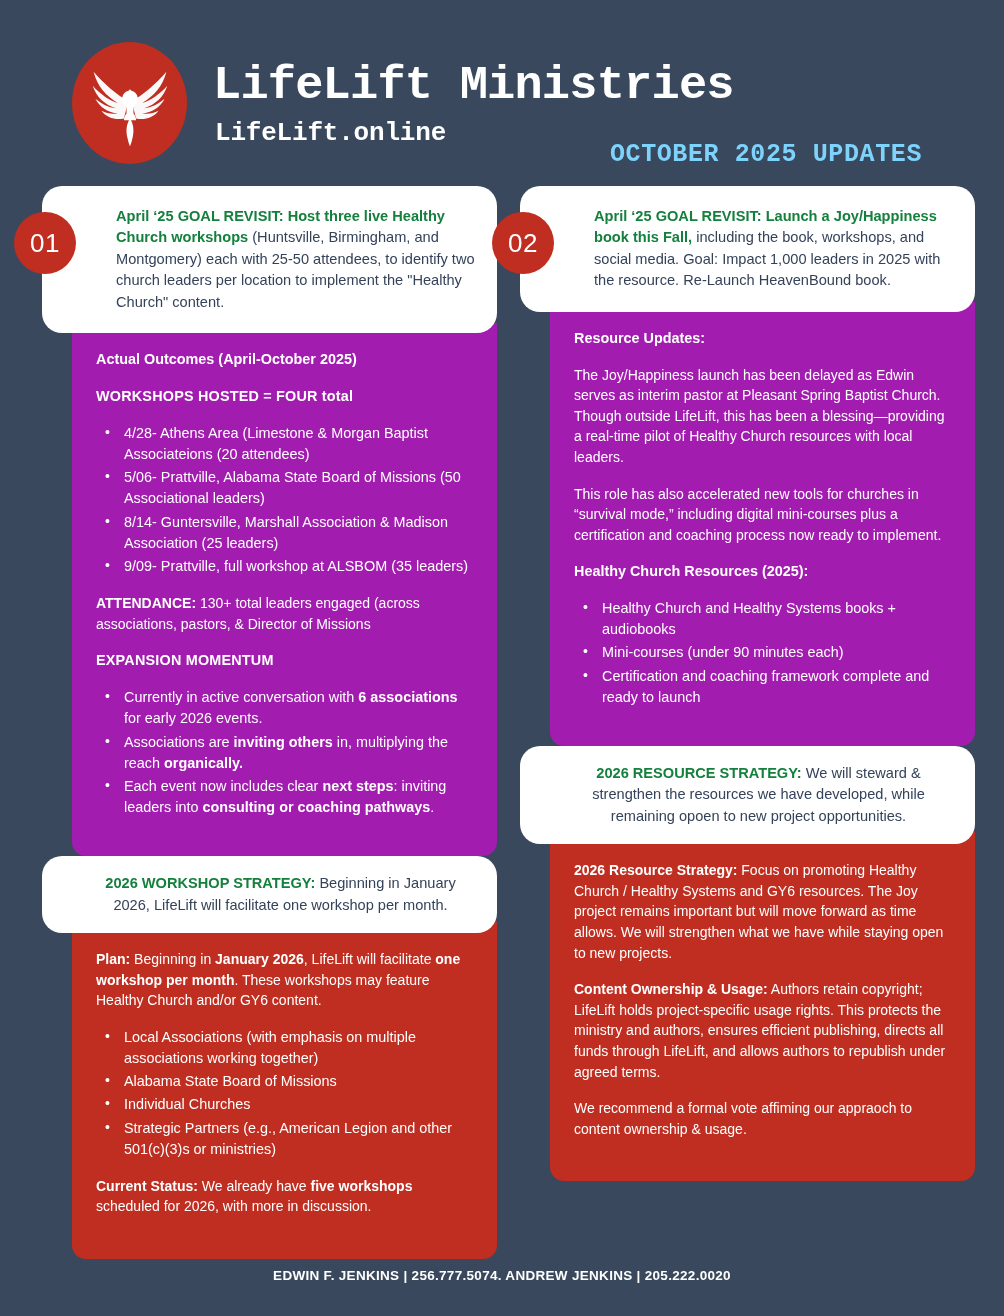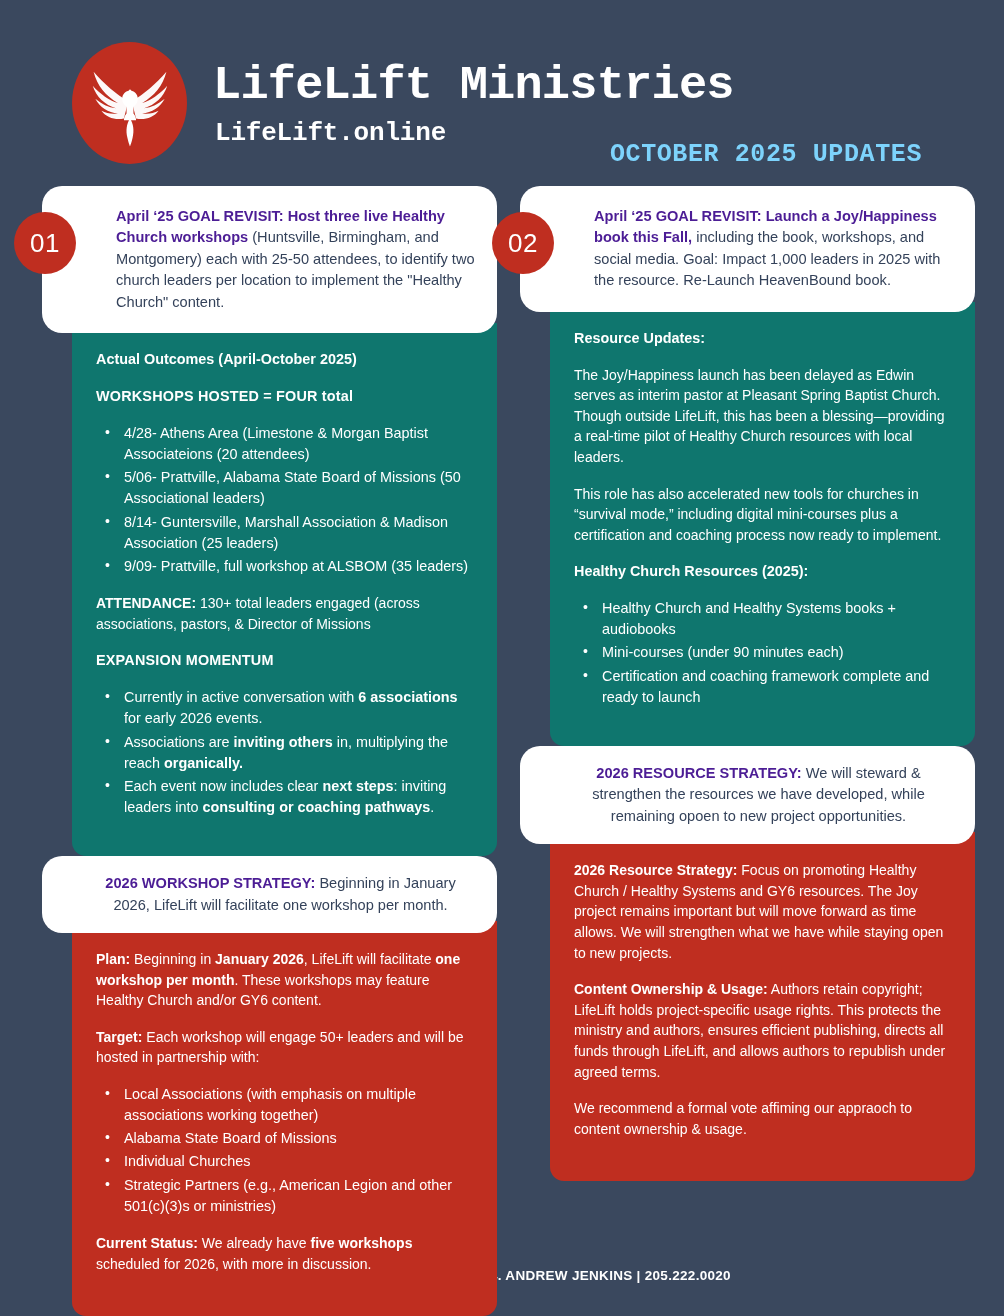--- a/index.html
+++ b/index.html
@@ -101,28 +101,28 @@
     align-items: center;
     justify-content: center;
     letter-spacing: 0.5px;
     z-index: 4;
   }
   .goal-text {
     font-size: 14.6px;
     line-height: 1.47;
     color: #34425a;
   }
-  .goal-text b { font-weight: 700; color: #4c1d95; margin-top: 20px; }
+  .goal-text b { font-weight: 700; color: #15803d; margin-top: 20px; }
 
   
   .red-panel {
     position: relative;
     margin: -10px 0 0 30px;
     width: 425px;
-    background: #0f766e;
+    background: #a21caf;
     border-radius: 0 0 14px 14px;
     padding: 26px 24px 22px 24px;
     color: #ffffff;
     z-index: 1;
   }
 
   .rp-h {
     font-size: 14.4px;
     font-weight: 700;
     line-height: 1.45;
@@ -254,21 +254,20 @@
     </div>
 
     <div class="strategy-wrap">
       <div class="strategy-card">
         <div class="goal-text"><b>2026 WORKSHOP STRATEGY:</b><span> Beginning in January 2026, LifeLift will facilitate one workshop per month.</span></div>
       </div>
     </div>
 
     <div class="red-panel-cont">
       <div class="rp-p"><b>Plan:</b><span> Beginning in </span><b>January 2026</b><span>, LifeLift will facilitate </span><b>one workshop per month</b><span>. These workshops may feature Healthy Church and/or GY6 content.</span></div>
-      <div class="rp-p"><b>Target:</b><span> Each workshop will engage 50+ leaders and will be hosted in partnership with:</span></div>
       <ul class="rp-list">
         <li>Local Associations (with emphasis on multiple associations working together)</li>
         <li>Alabama State Board of Missions</li>
         <li>Individual Churches</li>
         <li>Strategic Partners (e.g., American Legion and other 501(c)(3)s or ministries)</li>
       </ul>
       <div class="rp-p"><b>Current Status:</b><span> We already have </span><b>five workshops</b><span> scheduled for 2026, with more in discussion.</span></div>
     </div>
   </div>
 

